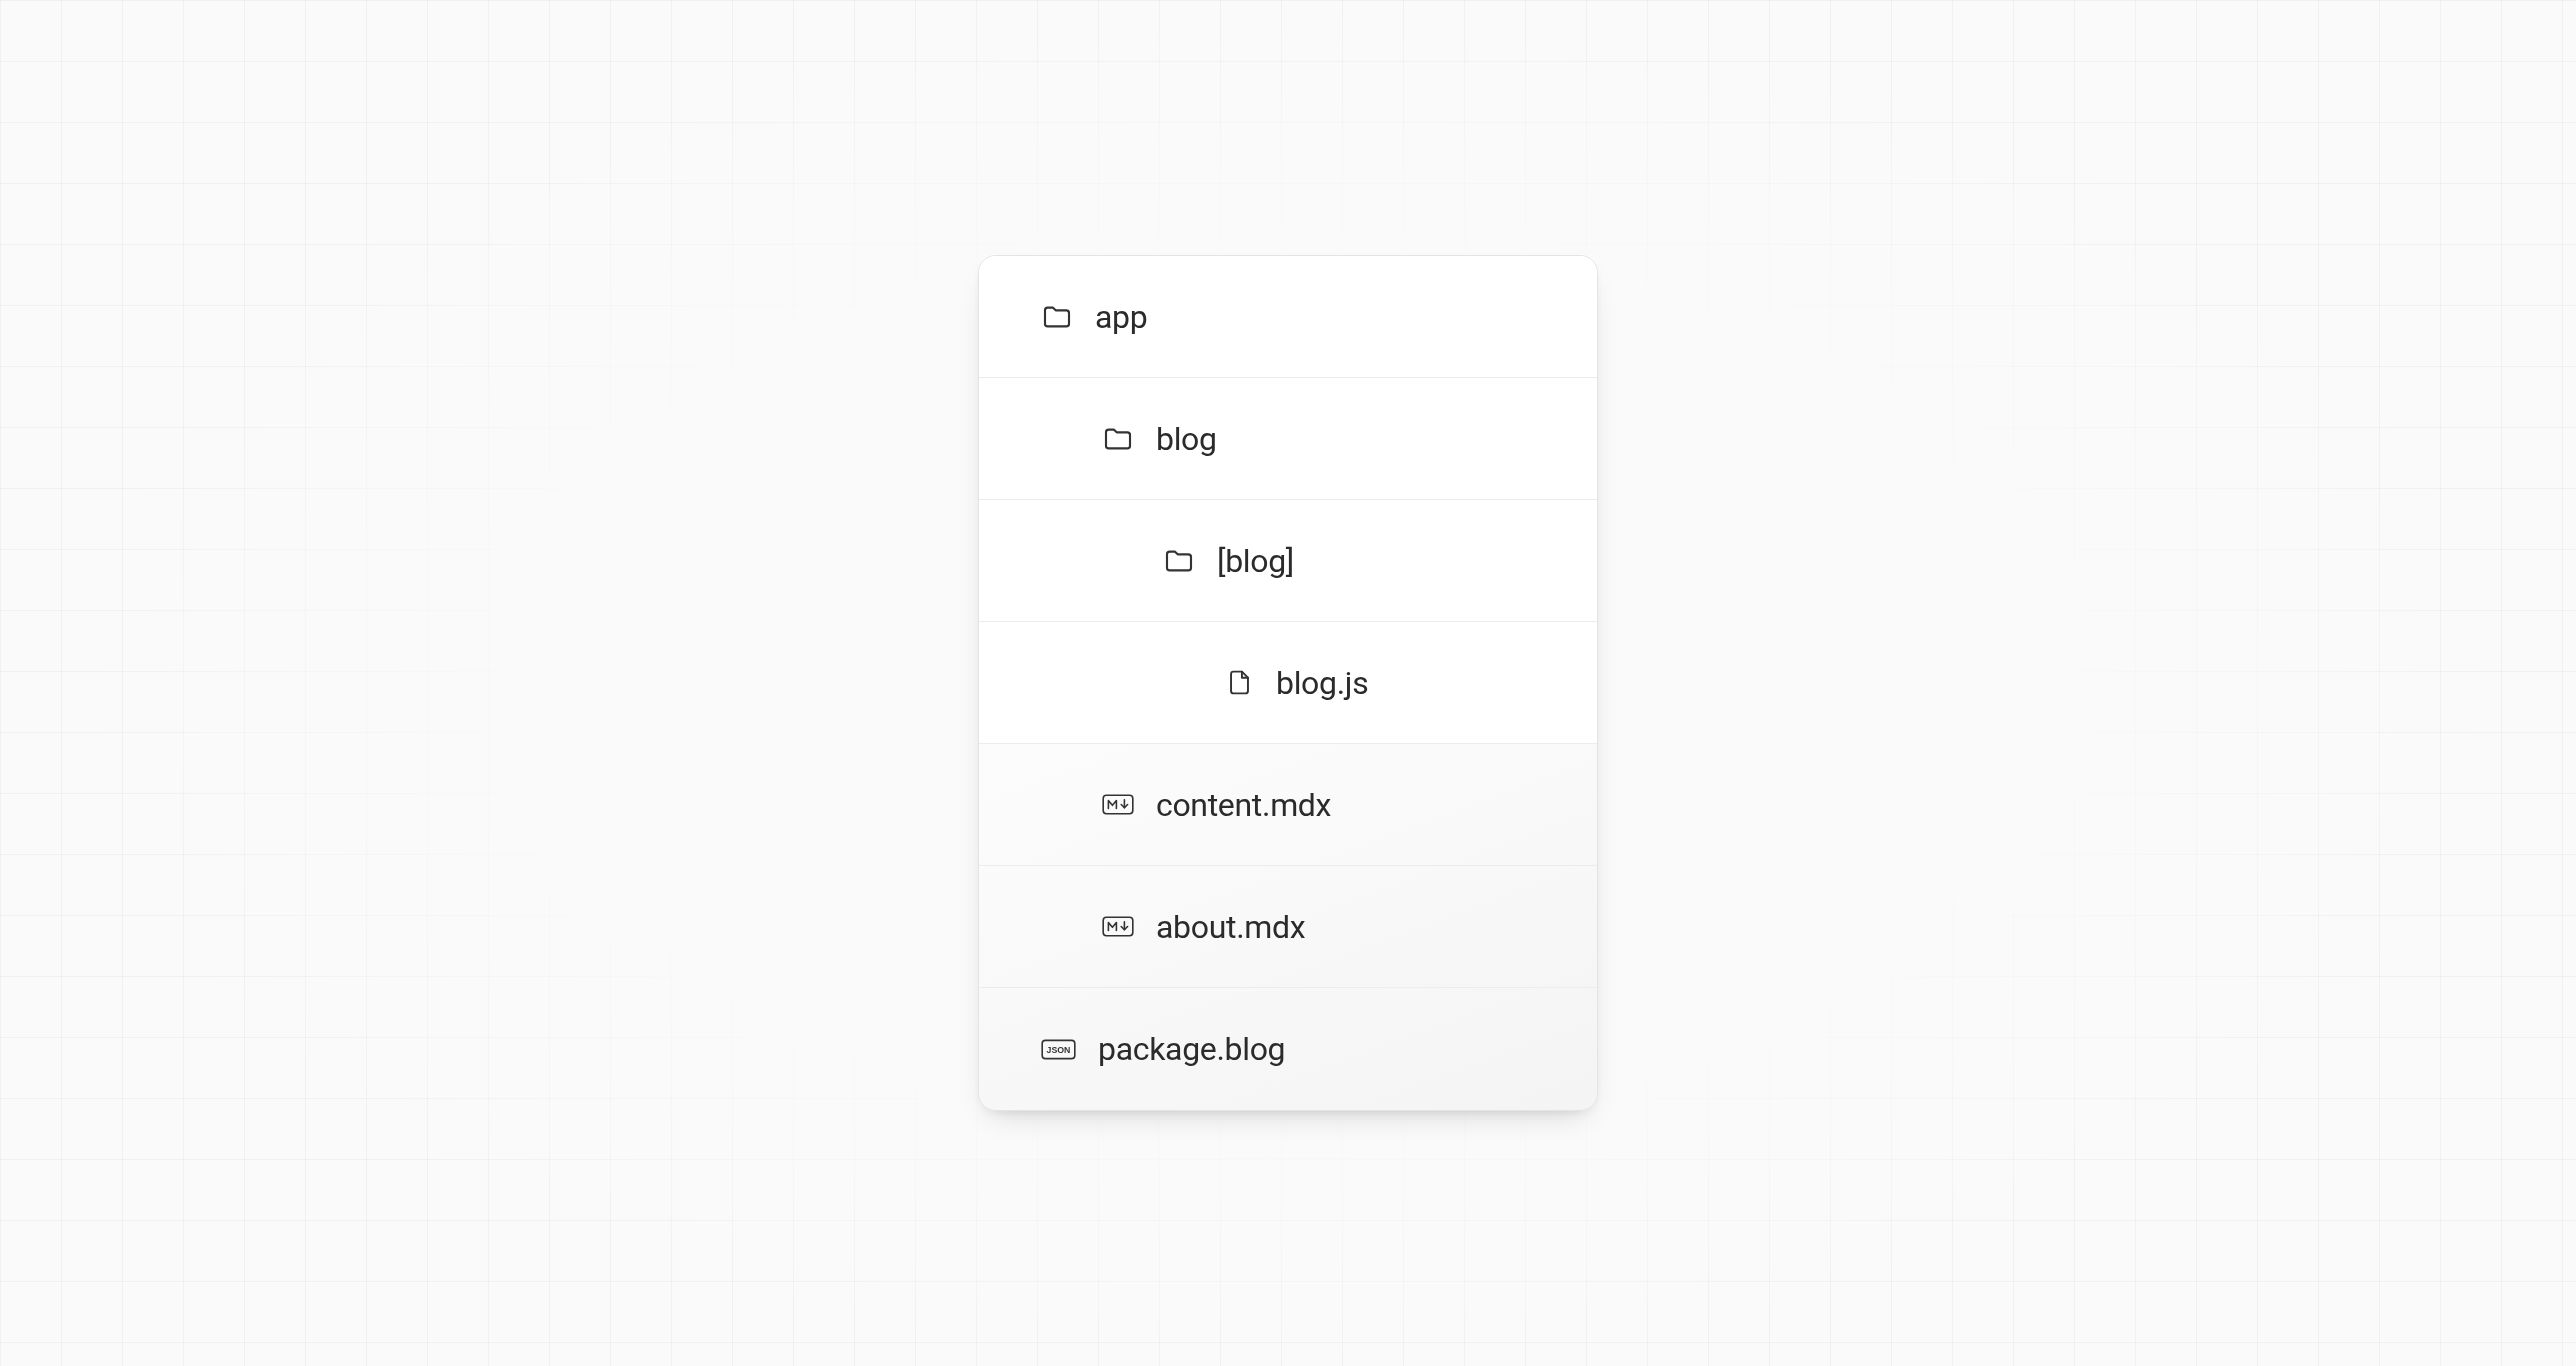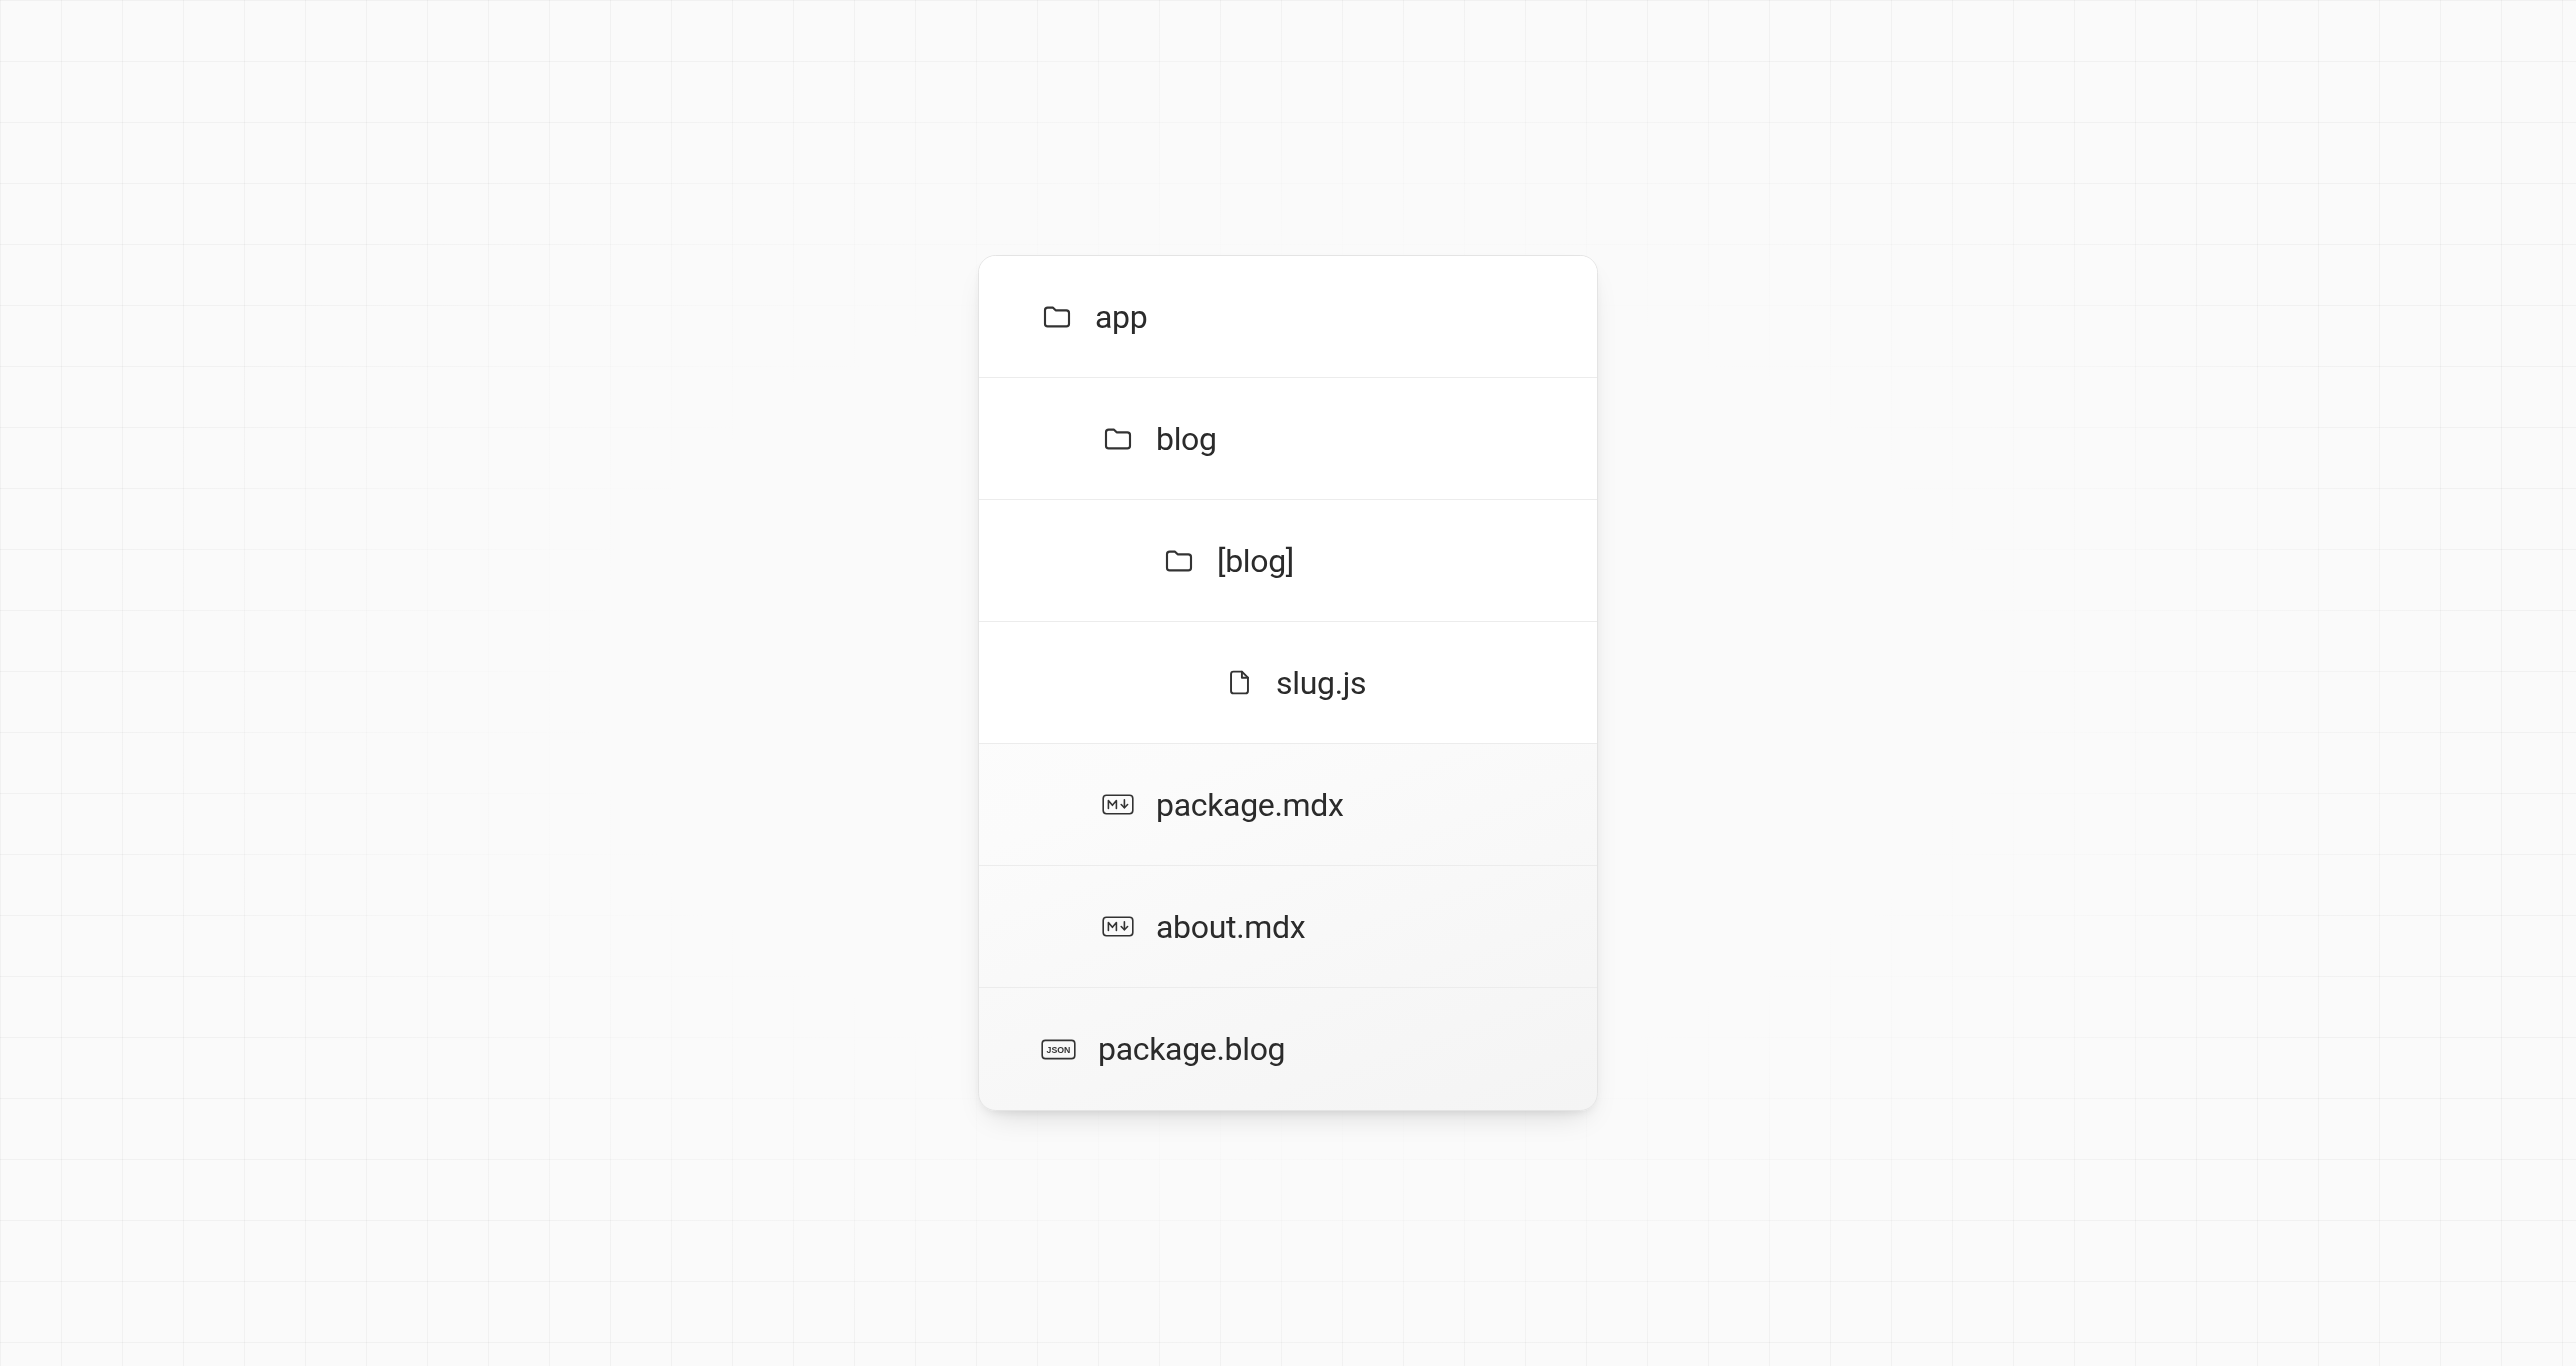--- a/index.html
+++ b/index.html
@@ -107,35 +107,35 @@
     </div>
 
     <div class="row hl">
       <span class="spacer" style="width:184px"></span>
       <span class="ico">
         <svg width="29" height="29" viewBox="0 0 24 24" fill="none" stroke="currentColor" stroke-width="1.6" stroke-linecap="round" stroke-linejoin="round">
             <path d="M14 3H7a2 2 0 0 0-2 2v14a2 2 0 0 0 2 2h10a2 2 0 0 0 2-2V8z"></path>
             <path d="M14 3v5h5"></path>
           </svg>
       </span>
-      <span class="label">slug.js</span>
+      <span class="label">blog.js</span>
     </div>
 
 
     <div class="row">
       <span class="spacer" style="width:61px"></span>
       <span class="ico">
         <svg width="32" height="21" viewBox="0 0 40 26" fill="none" stroke="currentColor" stroke-width="2" stroke-linecap="round" stroke-linejoin="round">
             <rect x="1.5" y="1.5" width="37" height="23" rx="4"></rect>
             <path d="M8 18V8l5 6 5-6v10"></path>
             <path d="M28 7v10"></path>
             <path d="M24 13l4 4 4-4"></path>
           </svg>
       </span>
-      <span class="label">package.mdx</span>
+      <span class="label">content.mdx</span>
     </div>
 
     <div class="row">
       <span class="spacer" style="width:61px"></span>
       <span class="ico">
         <svg width="32" height="21" viewBox="0 0 40 26" fill="none" stroke="currentColor" stroke-width="2" stroke-linecap="round" stroke-linejoin="round">
             <rect x="1.5" y="1.5" width="37" height="23" rx="4"></rect>
             <path d="M8 18V8l5 6 5-6v10"></path>
             <path d="M28 7v10"></path>
             <path d="M24 13l4 4 4-4"></path>

